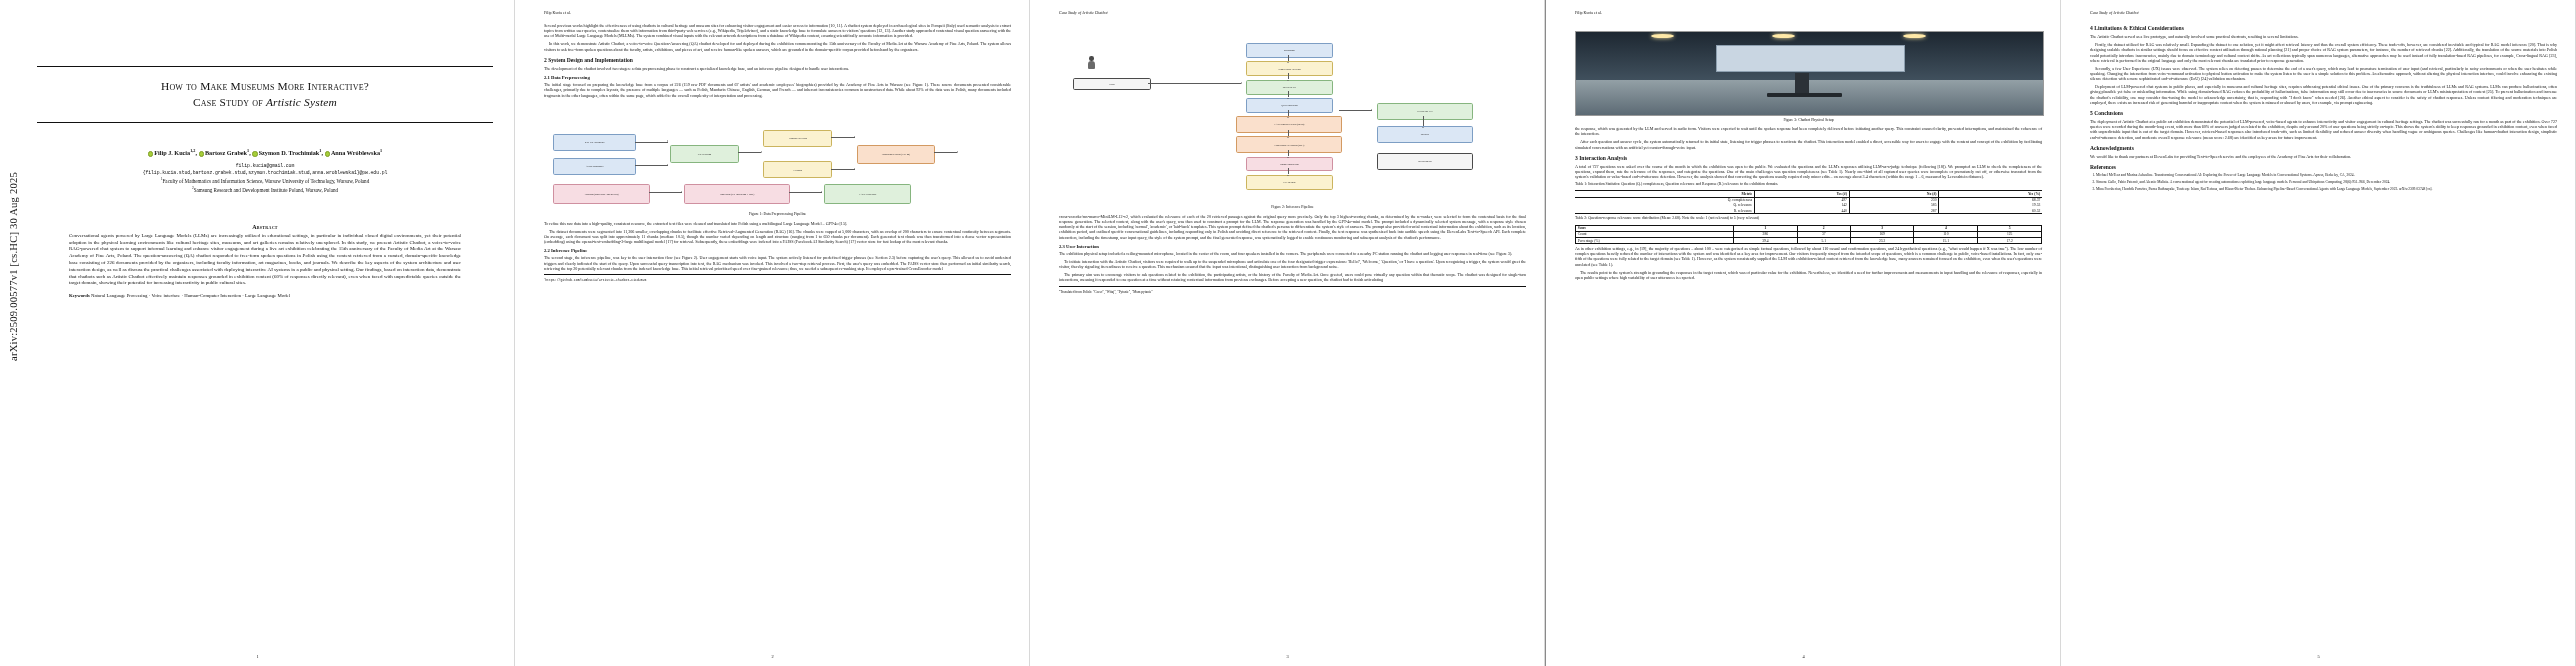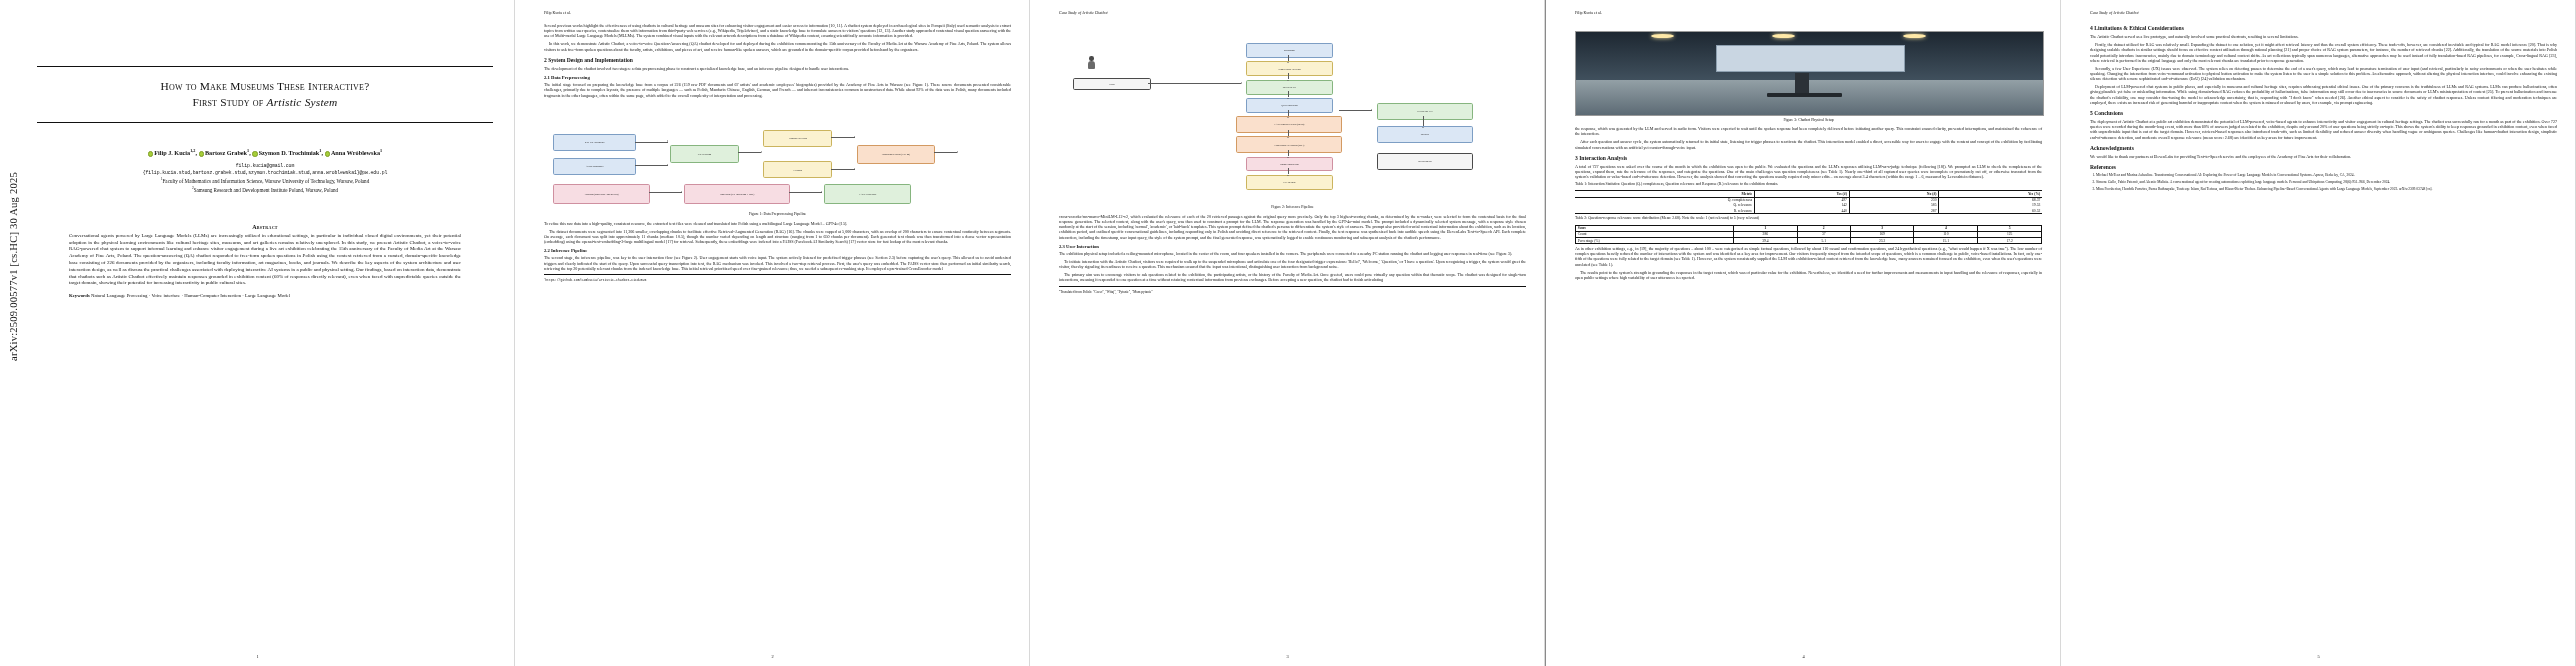--- a/index.html
+++ b/index.html
@@ -119,23 +119,23 @@
 <div class="sheet">
 
   <div class="page p1">
     <div class="rail">
       <span>arXiv:2509.00577v1  [cs.HC]  30 Aug 2025</span>
     </div>
     <div class="body" style="padding-top:66px;">
       <div class="rule"></div>
       <div style="height:12.2px"></div>
       <div class="ttl">
-        <div>How to Make Museums These Interactive?</div>
+        <div>How to Make Museums More Interactive?</div>
         <div>
-          <span>First Study of </span><span class="it">Artistic System</span>
+          <span>Case Study of </span><span class="it">Artistic System</span>
         </div>
       </div>
       <div style="height:11px"></div>
       <div class="rule"></div>
 
       <div style="height:25.6px"></div>
       <div class="authors">
         <span class="orcid"></span><span>Filip J. Kucia</span><span class="sup">1,2</span>,
         <span class="orcid"></span><span>Bartosz Grabek</span><span class="sup">1</span>,
         <span class="orcid"></span><span>Szymon D. Trochimiak</span><span class="sup">1</span>,

